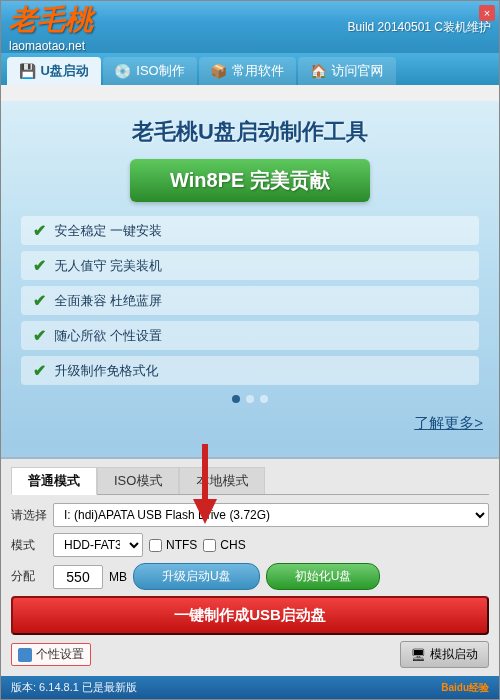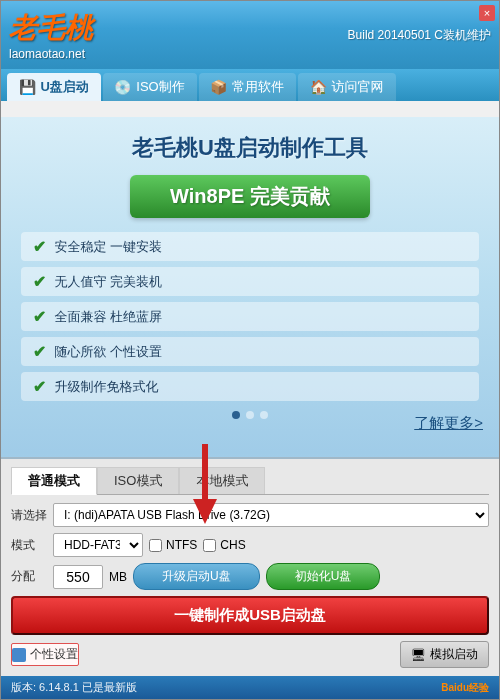--- a/index.html
+++ b/index.html
@@ -16,21 +16,21 @@
       height: 700px;
       background: #f0f0f0;
       border: 1px solid #888;
       display: flex;
       flex-direction: column;
     }
 
     
     .title-bar {
       background: linear-gradient(180deg, #5db8e8 0%, #3a9fd4 40%, #2e8fc0 100%);
-      height: 68px;
+      height: 52px;
       display: flex;
       align-items: center;
       justify-content: space-between;
       padding: 0 8px;
       position: relative;
     }
 
     .title-logo {
       display: flex;
       flex-direction: column;
@@ -328,21 +328,21 @@
     .bottom-row {
       display: flex;
       align-items: center;
       gap: 8px;
     }
 
     .personal-settings {
       display: flex;
       align-items: center;
       gap: 4px;
-      padding: 2px 0;
+      padding: 2px 6px;
       border: 1px solid #e05050;
       background: #fff8f8;
       border-radius: 2px;
       cursor: pointer;
       font-size: 12px;
       color: #333;
     }
 
     .settings-icon {
       width: 14px;

